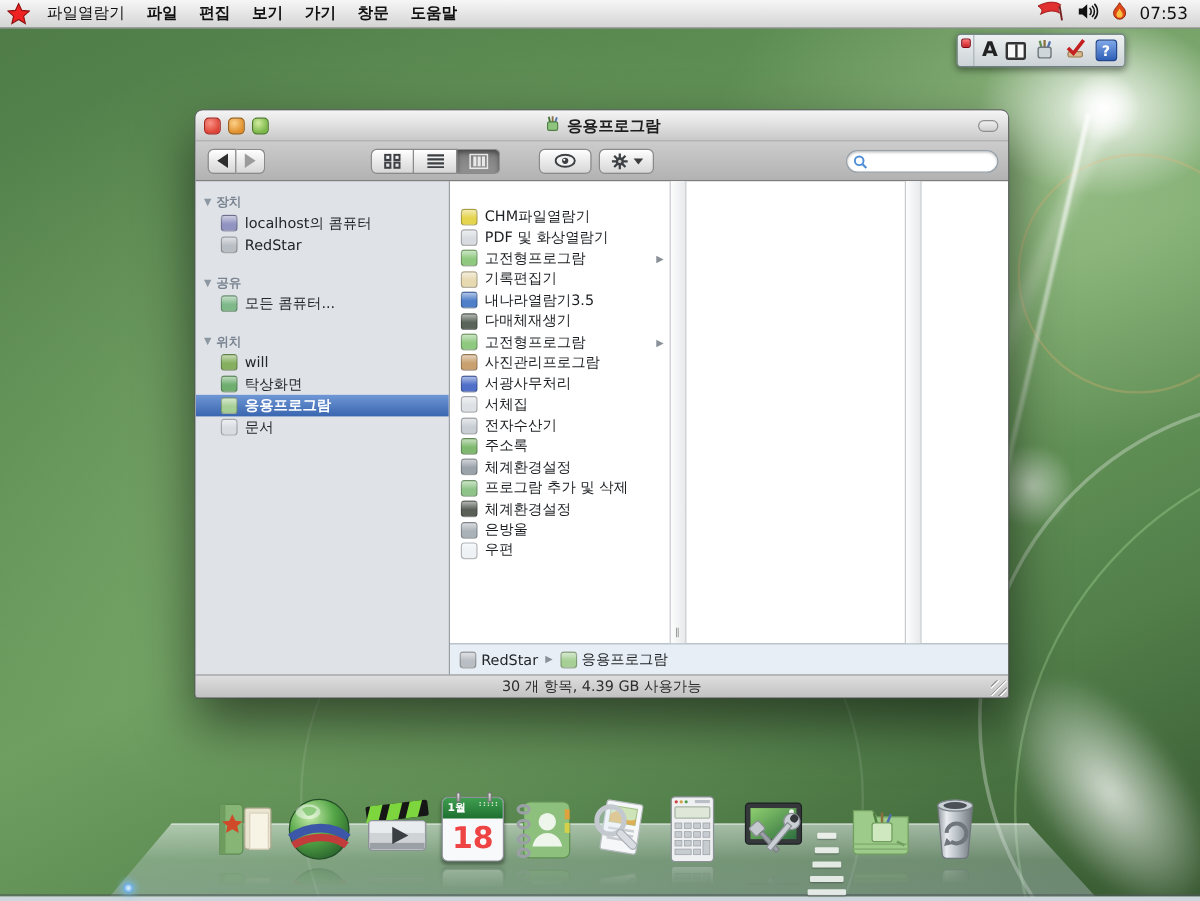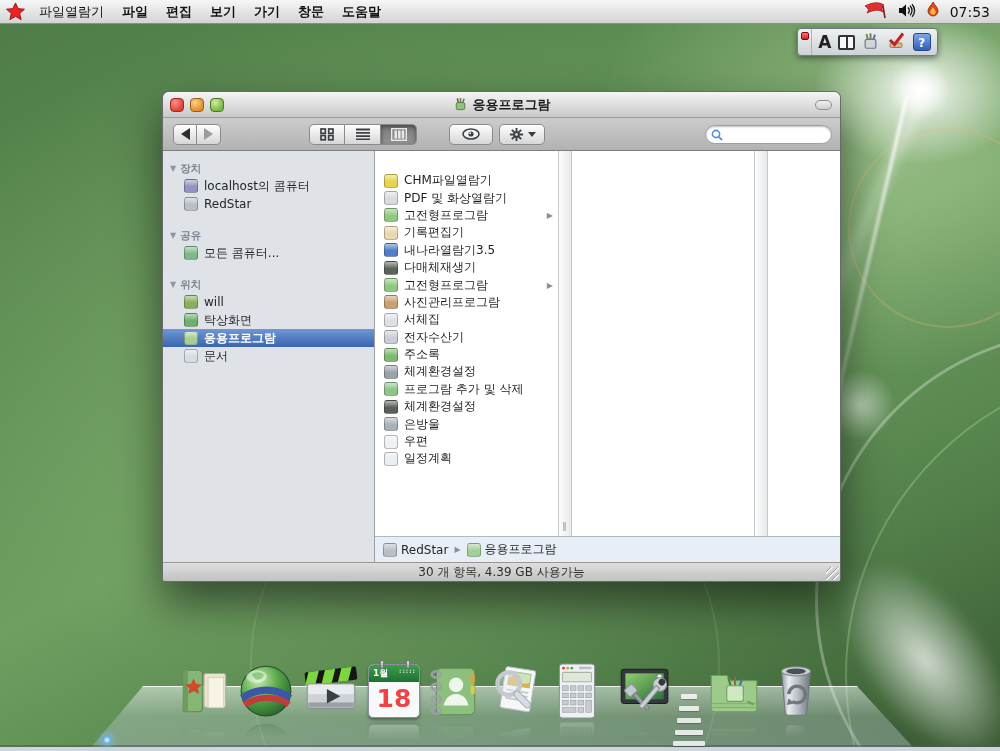--- a/index.html
+++ b/index.html
@@ -405,20 +405,25 @@
                 <span class="mini-icon" style="background-color: rgb(143, 201, 127);"></span>
                 <span>고전형프로그람</span>
                 <span class="arrow">▶</span>
               </div>
               <div class="frow">
                 <span class="mini-icon" style="background-color: rgb(201, 160, 111);"></span>
                 <span>사진관리프로그람</span>
                 <span class="arrow"></span>
               </div>
               <div class="frow">
+                <span class="mini-icon" style="background-color: rgb(79, 111, 201);"></span>
+                <span>서광사무처리</span>
+                <span class="arrow"></span>
+              </div>
+              <div class="frow">
                 <span class="mini-icon" style="background-color: rgb(221, 225, 229);"></span>
                 <span>서체집</span>
                 <span class="arrow"></span>
               </div>
               <div class="frow">
                 <span class="mini-icon" style="background-color: rgb(201, 206, 212);"></span>
                 <span>전자수산기</span>
                 <span class="arrow"></span>
               </div>
               <div class="frow">
@@ -442,25 +447,20 @@
                 <span class="arrow"></span>
               </div>
               <div class="frow">
                 <span class="mini-icon" style="background-color: rgb(170, 178, 185);"></span>
                 <span>은방울</span>
                 <span class="arrow"></span>
               </div>
               <div class="frow">
                 <span class="mini-icon" style="background-color: rgb(238, 242, 245);"></span>
                 <span>우편</span>
-                <span class="arrow"></span>
-              </div>
-              <div class="frow">
-                <span class="mini-icon" style="background-color: rgb(232, 238, 242);"></span>
-                <span>일정계획</span>
                 <span class="arrow"></span>
               </div>
             </div>
           <div class="scrolltrack">
               <div class="colhandle">‖</div>
             </div>
           <div id="col2"></div>
           <div class="scrolltrack"></div>
           <div id="col3"></div>
         </div>

